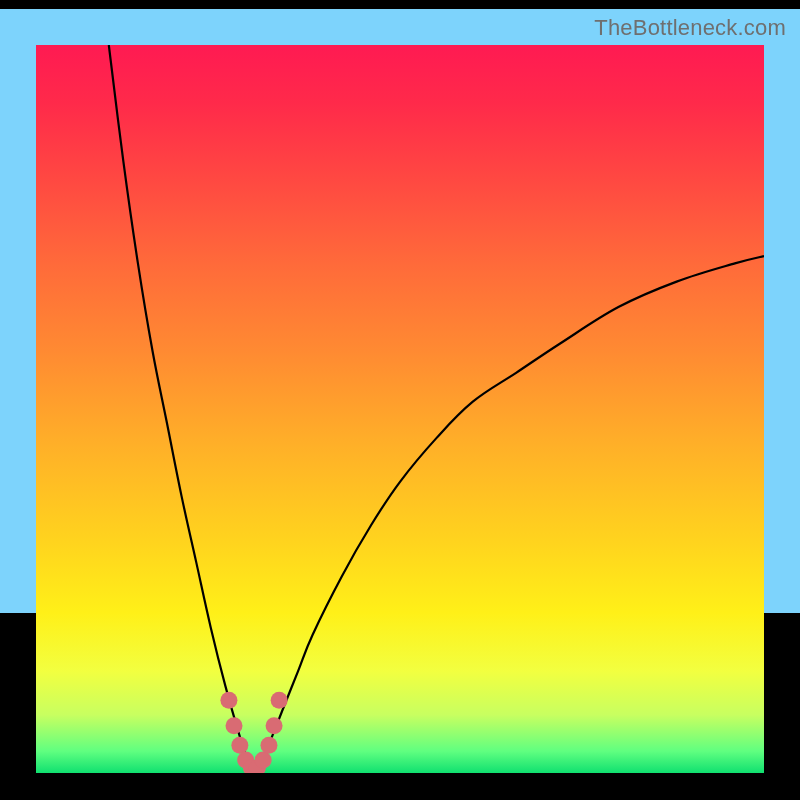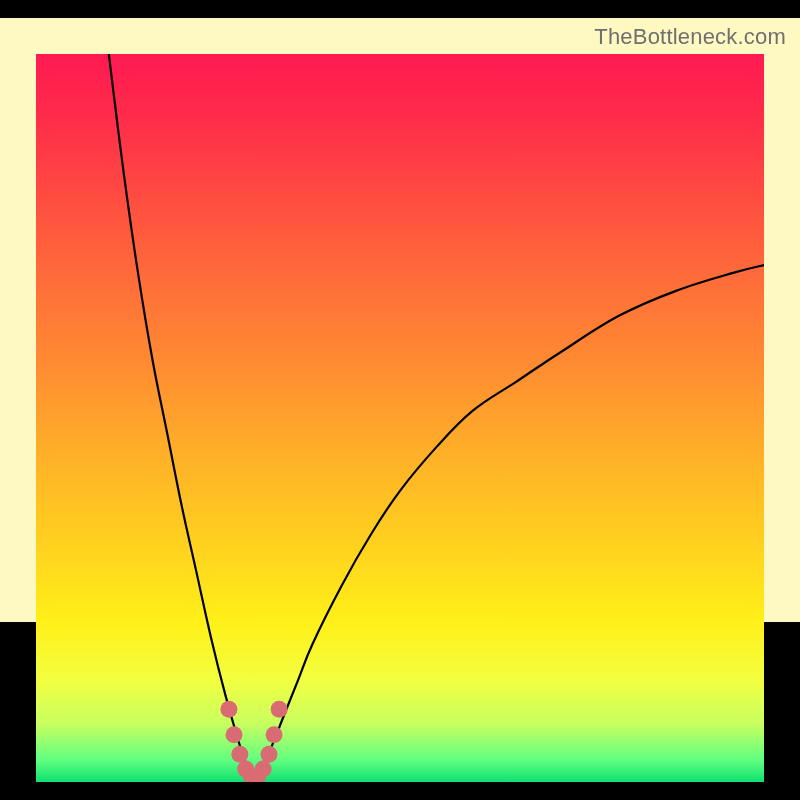--- a/index.html
+++ b/index.html
@@ -7,24 +7,24 @@
     padding: 0;
     width: 800px;
     height: 800px;
     background: #000;
     overflow: hidden;
     font-family: Arial, Helvetica, sans-serif;
   }
   .frame {
     position: absolute;
     left: 0;
-    top: 18px;
+    top: 9px;
     width: 800px;
     height: 604px;
-    background: #fef9c3;
+    background: #7dd3fc;
   }
   .plot {
     position: absolute;
     left: 36px;
     top: 36px;
     width: 728px;
     height: 728px;
     background: linear-gradient(to bottom,
       #ff1a52 0%,
       #ff2a4a 8%,

